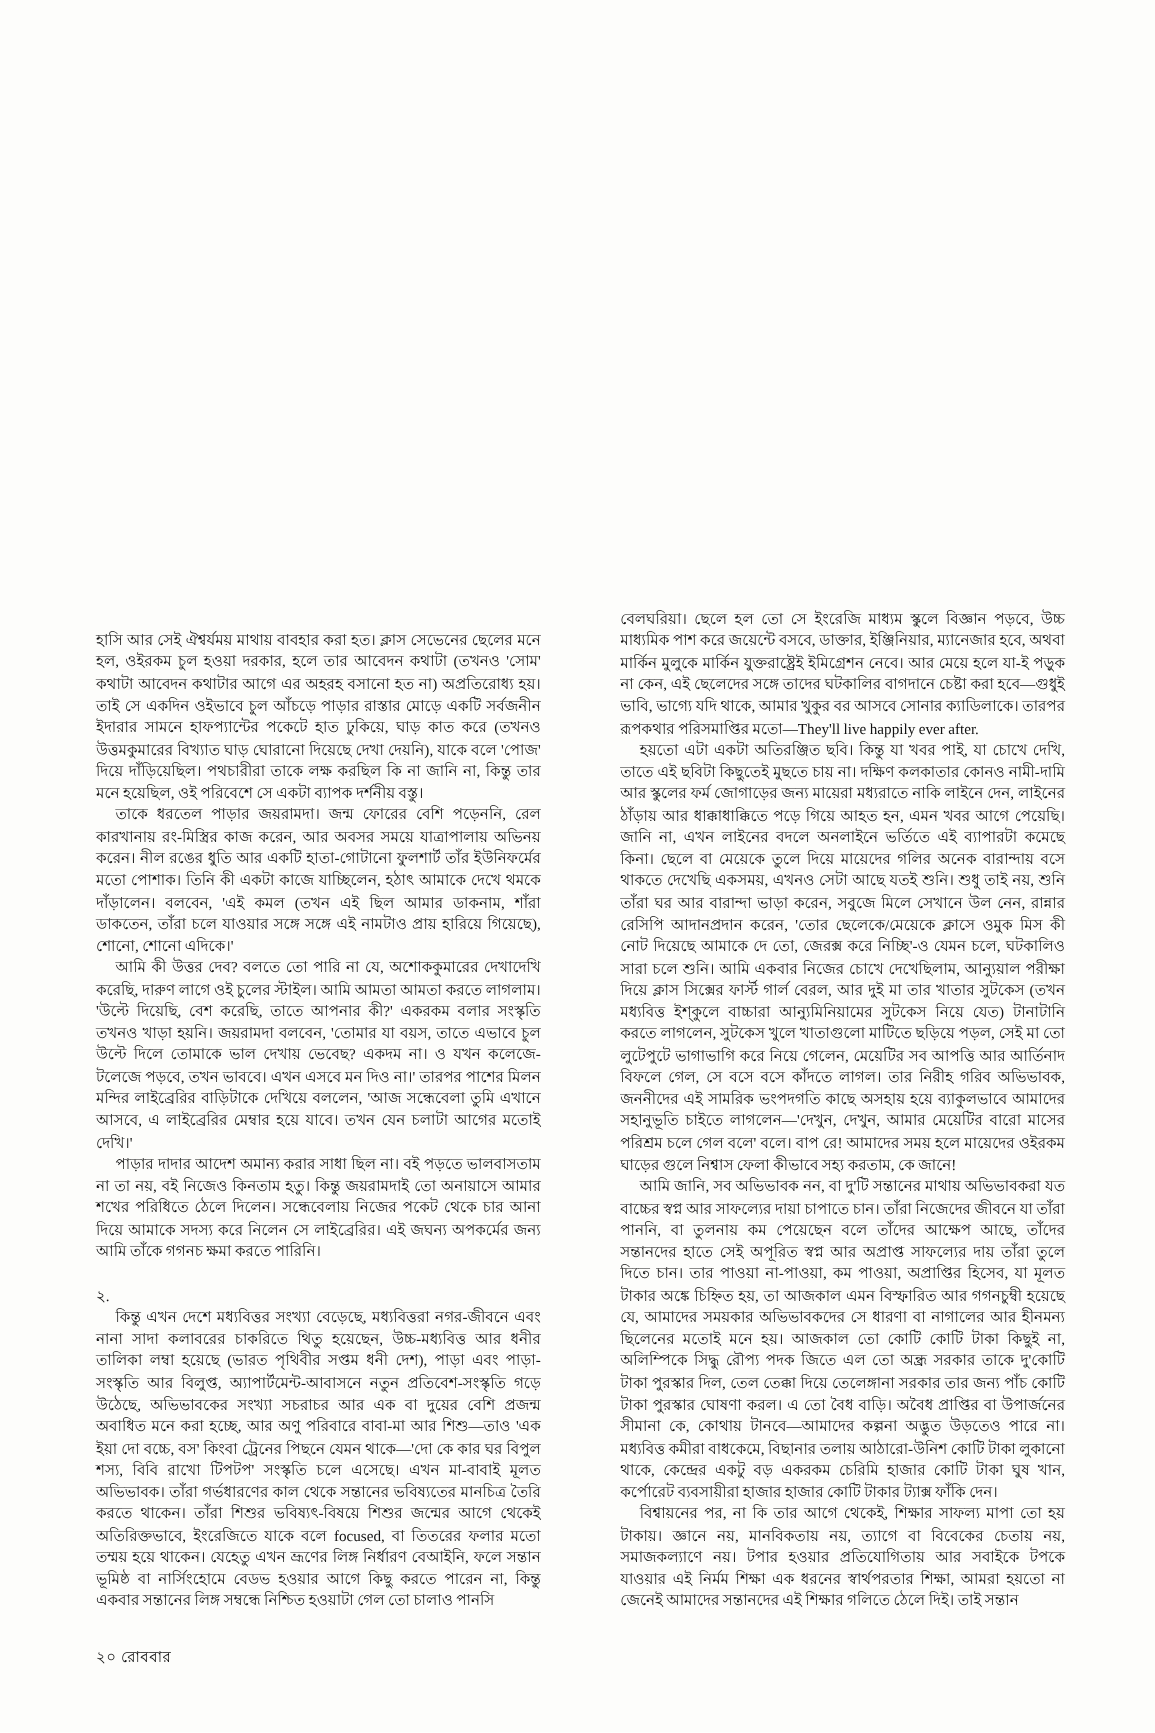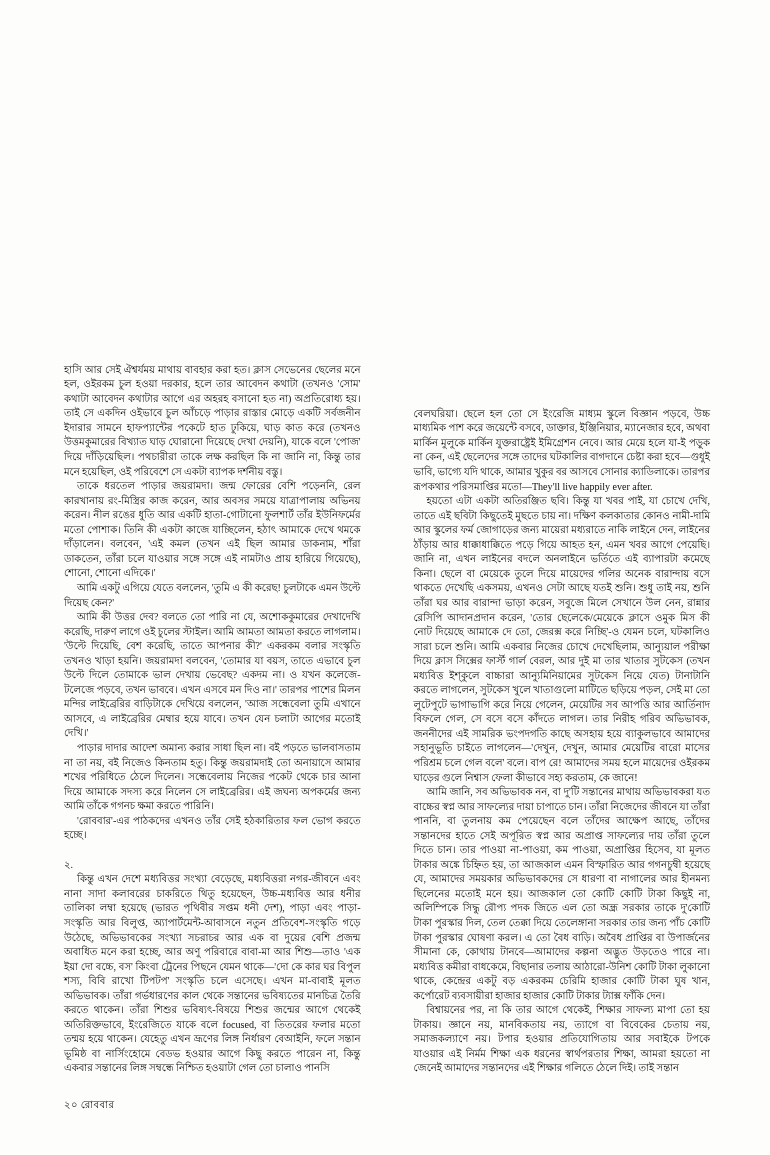--- a/index.html
+++ b/index.html
@@ -70,24 +70,22 @@
 </style>
 </head>
 <body>
 
 <div class="page">
   <div class="columns">
 
     <div class="col">
       <p class="para noindent">হাসি আর সেই ঐশ্বর্যময় মাথায় বাবহার করা হত। ক্লাস সেভেনের ছেলের মনে হল, ওইরকম চুল হওয়া দরকার, হলে তার আবেদন কথাটা (তখনও 'সোম' কথাটা আবেদন কথাটার আগে এর অহরহ বসানো হত না) অপ্রতিরোধ্য হয়। তাই সে একদিন ওইভাবে চুল আঁচড়ে পাড়ার রাস্তার মোড়ে একটি সর্বজনীন ইদারার সামনে হাফপ্যান্টের পকেটে হাত ঢুকিয়ে, ঘাড় কাত করে (তখনও উত্তমকুমারের বিখ্যাত ঘাড় ঘোরানো দিয়েছে দেখা দেয়নি), যাকে বলে 'পোজ' দিয়ে দাঁড়িয়েছিল। পথচারীরা তাকে লক্ষ করছিল কি না জানি না, কিন্তু তার মনে হয়েছিল, ওই পরিবেশে সে একটা ব্যাপক দর্শনীয় বস্তু।</p>
       <p class="para">তাকে ধরতেল পাড়ার জয়রামদা। জন্ম ফোরের বেশি পড়েননি, রেল কারখানায় রং-মিস্ত্রির কাজ করেন, আর অবসর সময়ে যাত্রাপালায় অভিনয় করেন। নীল রঙের ধুতি আর একটি হাতা-গোটানো ফুলশার্ট তাঁর ইউনিফর্মের মতো পোশাক। তিনি কী একটা কাজে যাচ্ছিলেন, হঠাৎ আমাকে দেখে থমকে দাঁড়ালেন। বলবেন, 'এই কমল (তখন এই ছিল আমার ডাকনাম, শাঁরা ডাকতেন, তাঁরা চলে যাওয়ার সঙ্গে সঙ্গে এই নামটাও প্রায় হারিয়ে গিয়েছে), শোনো, শোনো এদিকে।'</p>
-      <p class="para">আমি একটু এগিয়ে যেতে বললেন, 'তুমি এ কী করেছ! চুলটাকে এমন উল্টে দিয়েছ কেন?'</p>
       <p class="para">আমি কী উত্তর দেব? বলতে তো পারি না যে, অশোককুমারের দেখাদেখি করেছি, দারুণ লাগে ওই চুলের স্টাইল। আমি আমতা আমতা করতে লাগলাম। 'উল্টে দিয়েছি, বেশ করেছি, তাতে আপনার কী?' একরকম বলার সংস্কৃতি তখনও খাড়া হয়নি। জয়রামদা বলবেন, 'তোমার যা বয়স, তাতে এভাবে চুল উল্টে দিলে তোমাকে ভাল দেখায় ভেবেছ? একদম না। ও যখন কলেজে-টলেজে পড়বে, তখন ভাববে। এখন এসবে মন দিও না।' তারপর পাশের মিলন মন্দির লাইব্রেরির বাড়িটাকে দেখিয়ে বললেন, 'আজ সন্ধেবেলা তুমি এখানে আসবে, এ লাইব্রেরির মেম্বার হয়ে যাবে। তখন যেন চলাটা আগের মতোই দেখি।'</p>
       <p class="para">পাড়ার দাদার আদেশ অমান্য করার সাধা ছিল না। বই পড়তে ভালবাসতাম না তা নয়, বই নিজেও কিনতাম হতু। কিন্তু জয়রামদাই তো অনায়াসে আমার শখের পরিধিতে ঠেলে দিলেন। সন্ধেবেলায় নিজের পকেট থেকে চার আনা দিয়ে আমাকে সদস্য করে নিলেন সে লাইব্রেরির। এই জঘন্য অপকর্মের জন্য আমি তাঁকে গগনচ ক্ষমা করতে পারিনি।</p>
-      <p class="para">'রোববার'-এর পাঠকদের এখনও তাঁর সেই হঠকারিতার ফল ভোগ করতে হচ্ছে।</p>
       <div class="gap-large"></div>
       <p class="sectionnum">২.</p>
       <p class="para">কিন্তু এখন দেশে মধ্যবিত্তর সংখ্যা বেড়েছে, মধ্যবিত্তরা নগর-জীবনে এবং নানা সাদা কলাবরের চাকরিতে থিতু হয়েছেন, উচ্চ-মধ্যবিত্ত আর ধনীর তালিকা লম্বা হয়েছে (ভারত পৃথিবীর সপ্তম ধনী দেশ), পাড়া এবং পাড়া-সংস্কৃতি আর বিলুপ্ত, অ্যাপার্টমেন্ট-আবাসনে নতুন প্রতিবেশ-সংস্কৃতি গড়ে উঠেছে, অভিভাবকের সংখ্যা সচরাচর আর এক বা দুয়ের বেশি প্রজন্ম অবাধিত মনে করা হচ্ছে, আর অণু পরিবারে বাবা-মা আর শিশু—তাও 'এক ইয়া দো বচ্চে, বস' কিংবা ট্রেনের পিছনে যেমন থাকে—'দো কে কার ঘর বিপুল শস্য, বিবি রাখো টিপটপ' সংস্কৃতি চলে এসেছে। এখন মা-বাবাই মূলত অভিভাবক। তাঁরা গর্ভধারণের কাল থেকে সন্তানের ভবিষ্যতের মানচিত্র তৈরি করতে থাকেন। তাঁরা শিশুর ভবিষ্যৎ-বিষয়ে শিশুর জন্মের আগে থেকেই অতিরিক্তভাবে, ইংরেজিতে যাকে বলে focused, বা তিতরের ফলার মতো তম্ময় হয়ে থাকেন। যেহেতু এখন ভ্রূণের লিঙ্গ নির্ধারণ বেআইনি, ফলে সন্তান ভূমিষ্ঠ বা নার্সিংহোমে বেডভ হওয়ার আগে কিছু করতে পারেন না, কিন্তু একবার সন্তানের লিঙ্গ সম্বন্ধে নিশ্চিত হওয়াটা গেল তো চালাও পানসি</p>
     </div>
 
     <div class="col">
       <p class="para noindent">বেলঘরিয়া। ছেলে হল তো সে ইংরেজি মাধ্যম স্কুলে বিজ্ঞান পড়বে, উচ্চ মাধ্যমিক পাশ করে জয়েন্টে বসবে, ডাক্তার, ইঞ্জিনিয়ার, ম্যানেজার হবে, অথবা মার্কিন মুলুকে মার্কিন যুক্তরাষ্ট্রেই ইমিগ্রেশন নেবে। আর মেয়ে হলে যা-ই পড়ুক না কেন, এই ছেলেদের সঙ্গে তাদের ঘটকালির বাগদানে চেষ্টা করা হবে—গুধুই ভাবি, ভাগ্যে যদি থাকে, আমার খুকুর বর আসবে সোনার ক্যাডিলাকে। তারপর রূপকথার পরিসমাপ্তির মতো—They'll live happily ever after.</p>
       <p class="para">হয়তো এটা একটা অতিরঞ্জিত ছবি। কিন্তু যা খবর পাই, যা চোখে দেখি, তাতে এই ছবিটা কিছুতেই মুছতে চায় না। দক্ষিণ কলকাতার কোনও নামী-দামি আর স্কুলের ফর্ম জোগাড়ের জন্য মায়েরা মধ্যরাতে নাকি লাইনে দেন, লাইনের ঠাঁড়ায় আর ধাক্কাধাক্কিতে পড়ে গিয়ে আহত হন, এমন খবর আগে পেয়েছি। জানি না, এখন লাইনের বদলে অনলাইনে ভর্তিতে এই ব্যাপারটা কমেছে কিনা। ছেলে বা মেয়েকে তুলে দিয়ে মায়েদের গলির অনেক বারান্দায় বসে থাকতে দেখেছি একসময়, এখনও সেটা আছে যতই শুনি। শুধু তাই নয়, শুনি তাঁরা ঘর আর বারান্দা ভাড়া করেন, সবুজে মিলে সেখানে উল নেন, রান্নার রেসিপি আদানপ্রদান করেন, 'তোর ছেলেকে/মেয়েকে ক্লাসে ওমুক মিস কী নোট দিয়েছে আমাকে দে তো, জেরক্স করে নিচ্ছি'-ও যেমন চলে, ঘটকালিও সারা চলে শুনি। আমি একবার নিজের চোখে দেখেছিলাম, আন্যুয়াল পরীক্ষা দিয়ে ক্লাস সিক্সের ফার্স্ট গার্ল বেরল, আর দুই মা তার খাতার সুটকেস (তখন মধ্যবিত্ত ইশ্কুলে বাচ্চারা আন্যুমিনিয়ামের সুটকেস নিয়ে যেত) টানাটানি করতে লাগলেন, সুটকেস খুলে খাতাগুলো মাটিতে ছড়িয়ে পড়ল, সেই মা তো লুটেপুটে ভাগাভাগি করে নিয়ে গেলেন, মেয়েটির সব আপত্তি আর আর্তিনাদ বিফলে গেল, সে বসে বসে কাঁদতে লাগল। তার নিরীহ গরিব অভিভাবক, জননীদের এই সামরিক ভংপদগতি কাছে অসহায় হয়ে ব্যাকুলভাবে আমাদের সহানুভূতি চাইতে লাগলেন—'দেখুন, দেখুন, আমার মেয়েটির বারো মাসের পরিশ্রম চলে গেল বলে' বলে। বাপ রে! আমাদের সময় হলে মায়েদের ওইরকম ঘাড়ের গুলে নিশ্বাস ফেলা কীভাবে সহ্য করতাম, কে জানে!</p>
       <p class="para">আমি জানি, সব অভিভাবক নন, বা দু'টি সন্তানের মাথায় অভিভাবকরা যত বাচ্চের স্বপ্ন আর সাফল্যের দায়া চাপাতে চান। তাঁরা নিজেদের জীবনে যা তাঁরা পাননি, বা তুলনায় কম পেয়েছেন বলে তাঁদের আক্ষেপ আছে, তাঁদের সন্তানদের হাতে সেই অপূরিত স্বপ্ন আর অপ্রাপ্ত সাফল্যের দায় তাঁরা তুলে দিতে চান। তার পাওয়া না-পাওয়া, কম পাওয়া, অপ্রাপ্তির হিসেব, যা মূলত টাকার অঙ্কে চিহ্নিত হয়, তা আজকাল এমন বিস্ফারিত আর গগনচুম্বী হয়েছে যে, আমাদের সময়কার অভিভাবকদের সে ধারণা বা নাগালের আর হীনমন্য ছিলেনের মতোই মনে হয়। আজকাল তো কোটি কোটি টাকা কিছুই না, অলিম্পিকে সিদ্ধু রৌপ্য পদক জিতে এল তো অন্ধ্র সরকার তাকে দু'কোটি টাকা পুরস্কার দিল, তেল তেক্কা দিয়ে তেলেঙ্গানা সরকার তার জন্য পাঁচ কোটি টাকা পুরস্কার ঘোষণা করল। এ তো বৈধ বাড়ি। অবৈধ প্রাপ্তির বা উপার্জনের সীমানা কে, কোথায় টানবে—আমাদের কল্পনা অদ্ভুত উড়তেও পারে না। মধ্যবিত্ত কমীরা বাধকেমে, বিছানার তলায় আঠারো-উনিশ কোটি টাকা লুকানো থাকে, কেন্দ্রের একটু বড় একরকম চেরিমি হাজার কোটি টাকা ঘুষ খান, কর্পোরেট ব্যবসায়ীরা হাজার হাজার কোটি টাকার ট্যাক্স ফাঁকি দেন।</p>
       <p class="para">বিশ্বায়নের পর, না কি তার আগে থেকেই, শিক্ষার সাফল্য মাপা তো হয় টাকায়। জ্ঞানে নয়, মানবিকতায় নয়, ত্যাগে বা বিবেকের চেতায় নয়, সমাজকল্যাণে নয়। টপার হওয়ার প্রতিযোগিতায় আর সবাইকে টপকে যাওয়ার এই নির্মম শিক্ষা এক ধরনের স্বার্থপরতার শিক্ষা, আমরা হয়তো না জেনেই আমাদের সন্তানদের এই শিক্ষার গলিতে ঠেলে দিই। তাই সন্তান</p>

